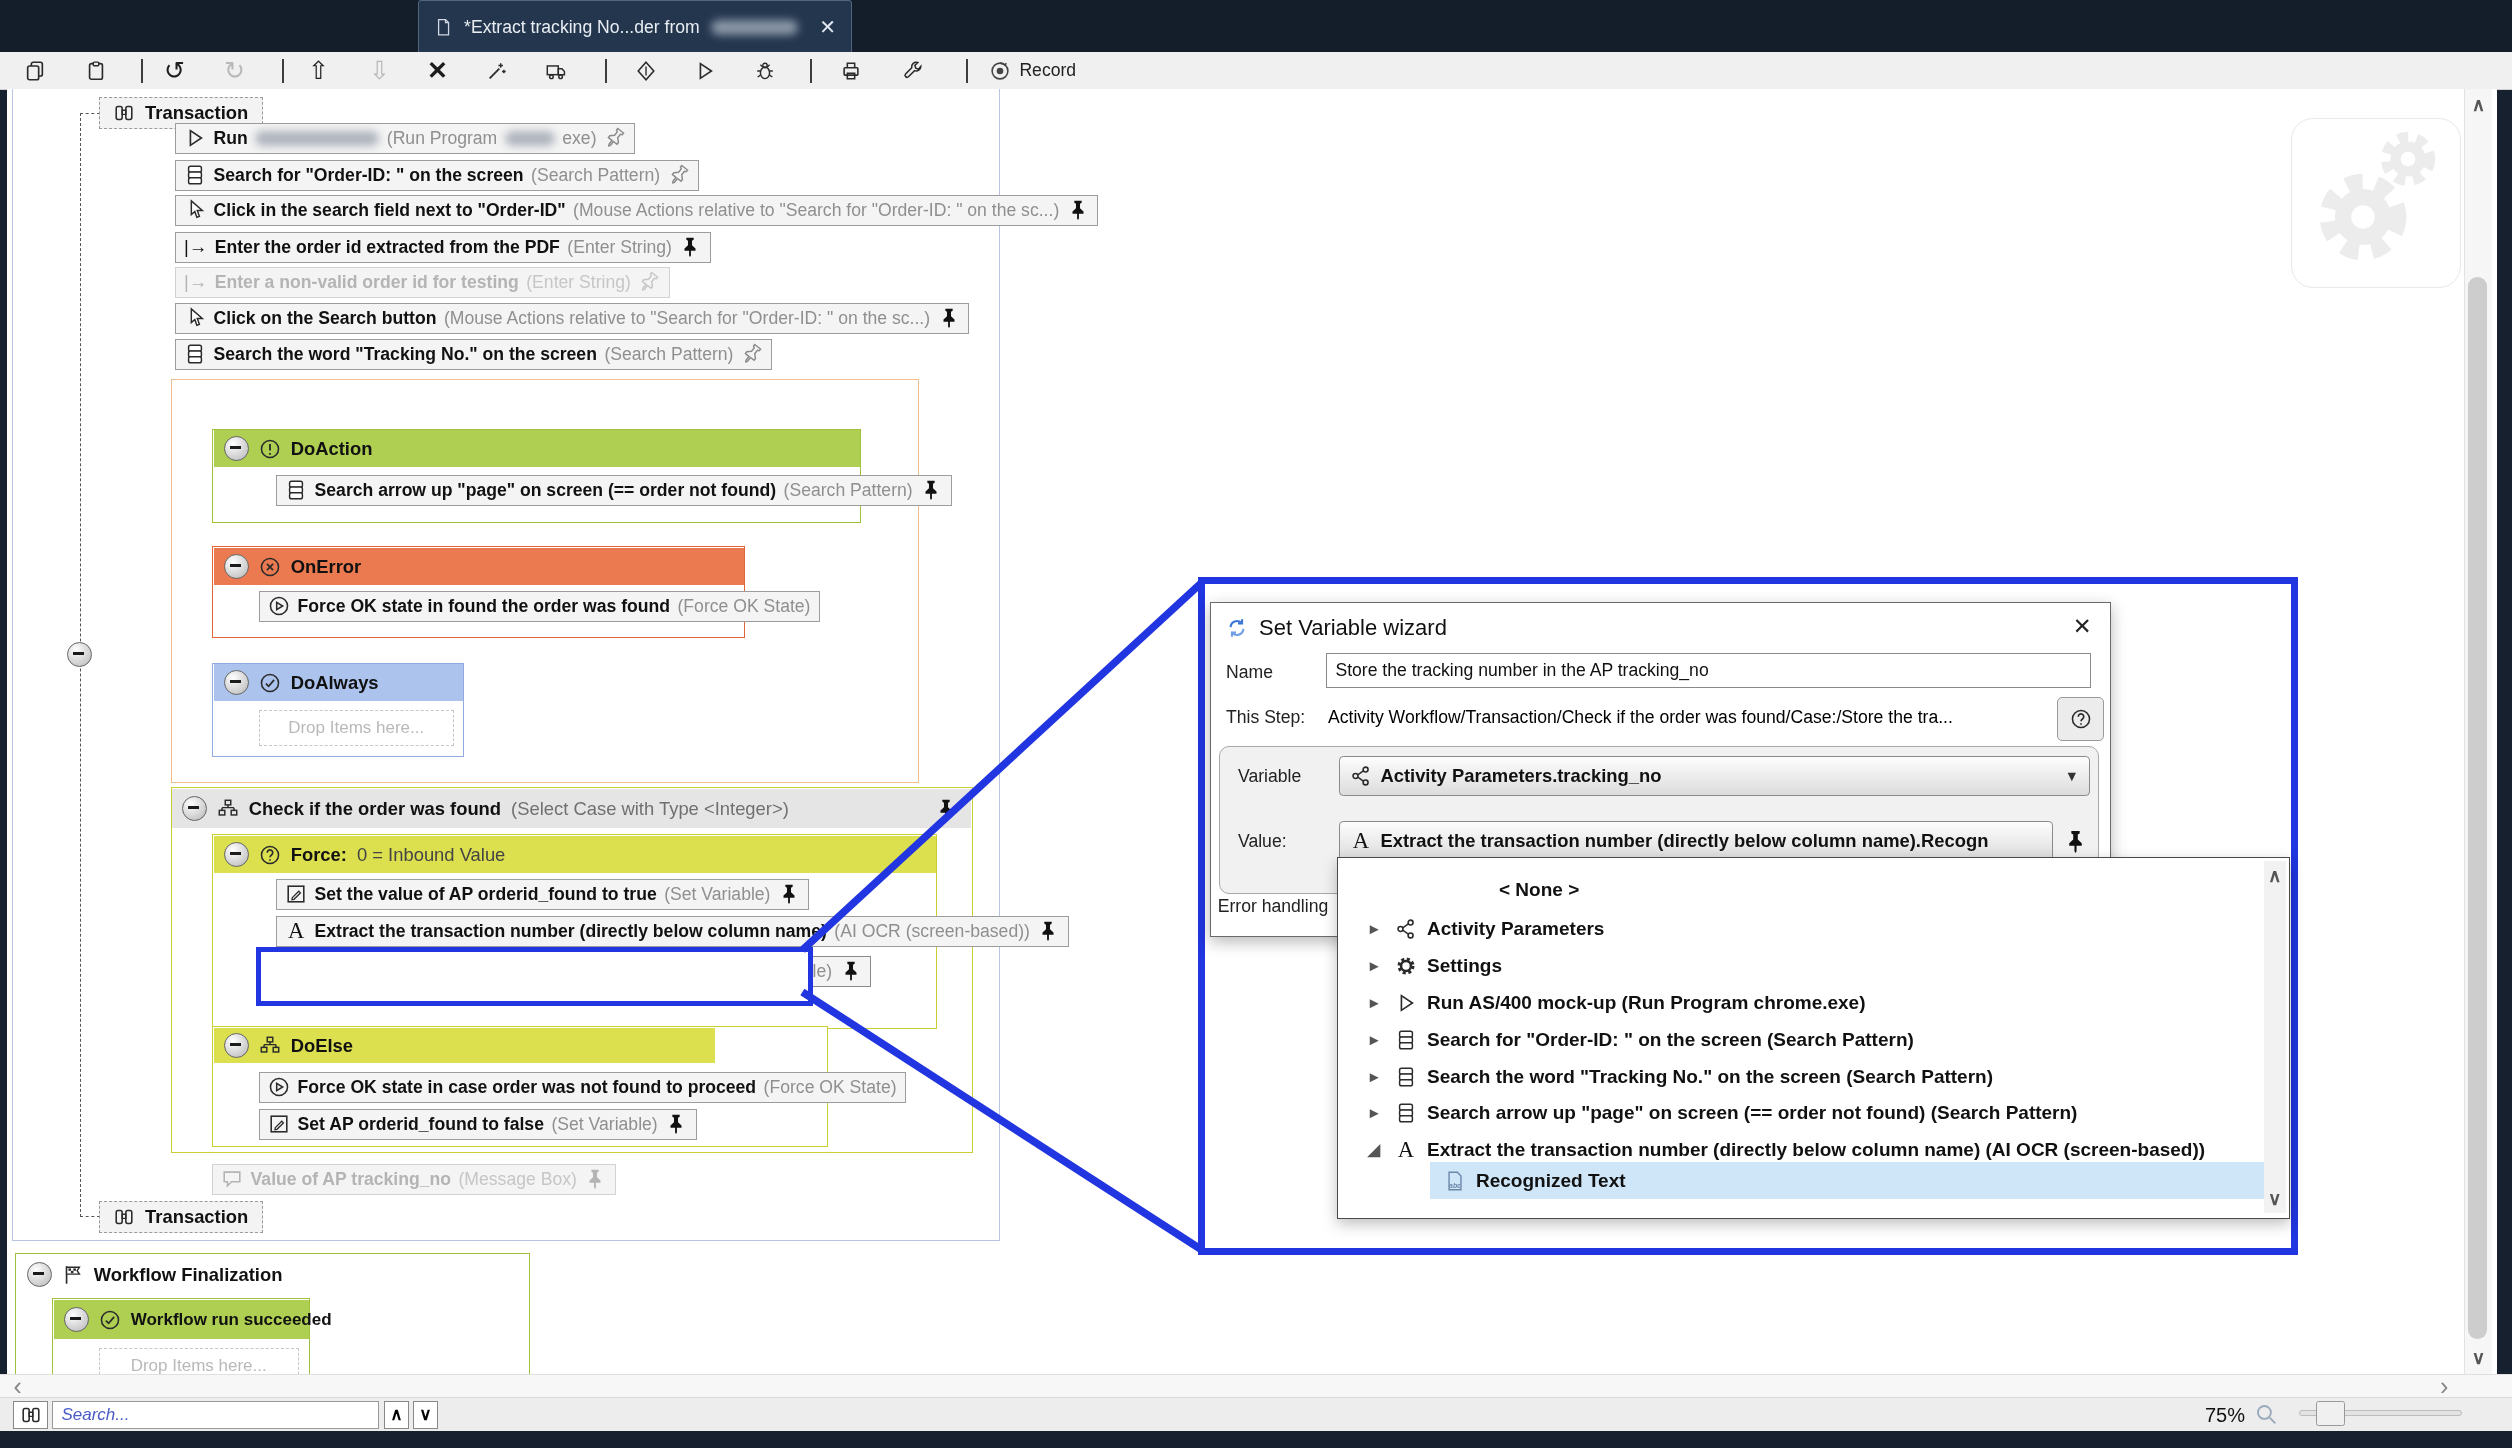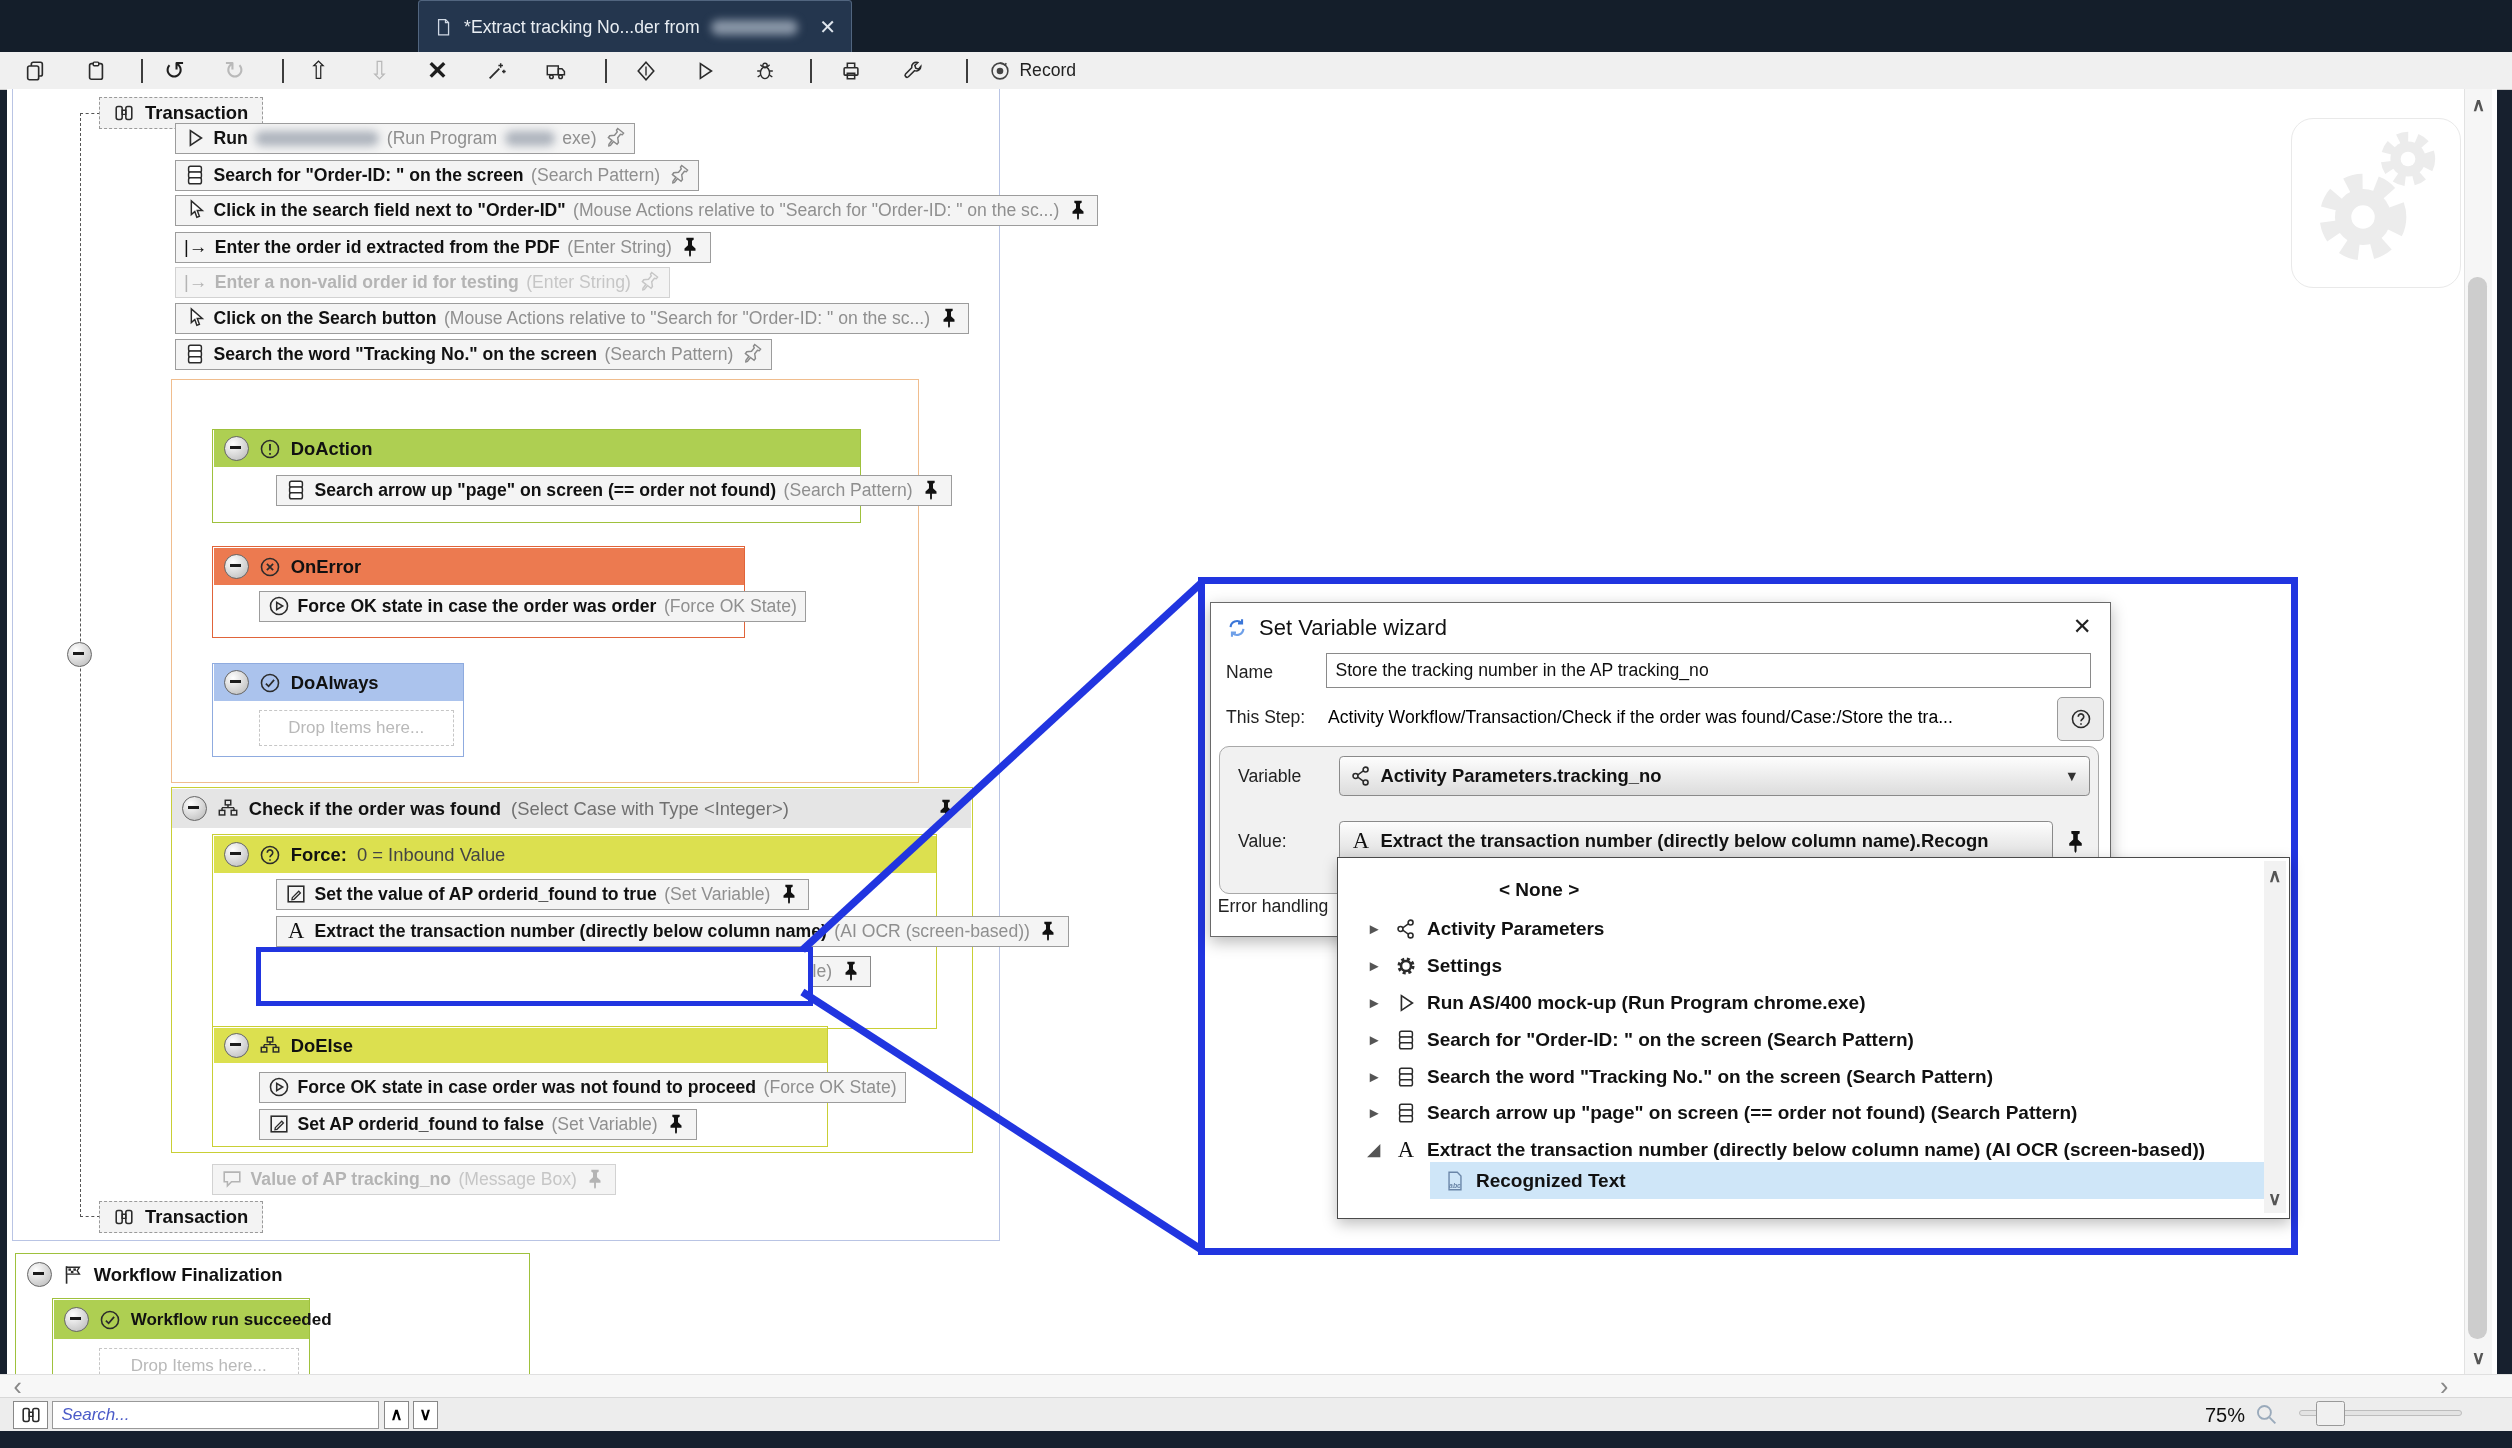--- a/index.html
+++ b/index.html
@@ -450,21 +450,21 @@
       <span class="mcircle"></span>
       <svg class="ic" viewBox="0 0 26 26" width="22" height="22">
           <use href="#sym-circle-x"></use>
         </svg>
       <span>OnError</span>
     </div>
     <div class="step" style="left:252px;top:502px">
       <svg class="ic" viewBox="0 0 26 26" width="22" height="22">
           <use href="#sym-circle-play"></use>
         </svg>
-      <span>Force OK state in case the order was order</span>
+      <span>Force OK state in found the order was found</span>
       <span class="typ">(Force OK State)</span>
     </div>
 
     <div class="ctr" style="left:205px;top:574px;width:252px;height:94px;border:1.7px solid #8fabdf"></div>
     <div class="hdr" style="left:207px;top:575px;width:249px;height:37px;background:#abc3ed">
       <span class="mcircle"></span>
       <svg class="ic" viewBox="0 0 26 26" width="22" height="22">
           <use href="#sym-circle-check"></use>
         </svg>
       <span>DoAlways</span>
@@ -519,21 +519,21 @@
           <use href="#sym-pencil-box"></use>
         </svg>
       <span>Store the tracking number in the AP tracking_no</span>
       <span class="typ">(Set Variable)</span>
       <svg class="ic pin" viewBox="0 0 26 26" width="22" height="22">
           <use href="#sym-pin"></use>
         </svg>
     </div>
 
     <div class="ctr" style="left:205px;top:937px;width:616px;height:121px;border:1.7px solid #c9cf35"></div>
-    <div class="hdr" style="left:207px;top:939px;width:613px;height:35px;background:#dce04f">
+    <div class="hdr" style="left:207px;top:939px;width:501px;height:35px;background:#dce04f">
       <span class="mcircle"></span>
       <svg class="ic" viewBox="0 0 26 26" width="22" height="22">
           <use href="#sym-org"></use>
         </svg>
       <span>DoElse</span>
     </div>
     <div class="step" style="left:252px;top:983px">
       <svg class="ic" viewBox="0 0 26 26" width="22" height="22">
           <use href="#sym-circle-play"></use>
         </svg>

